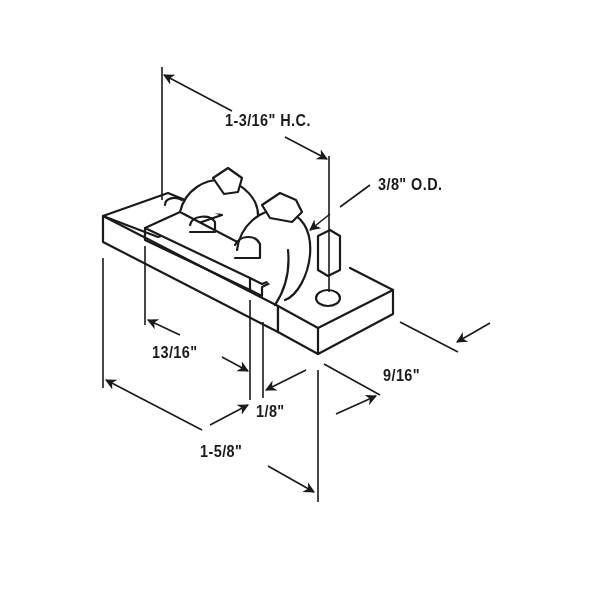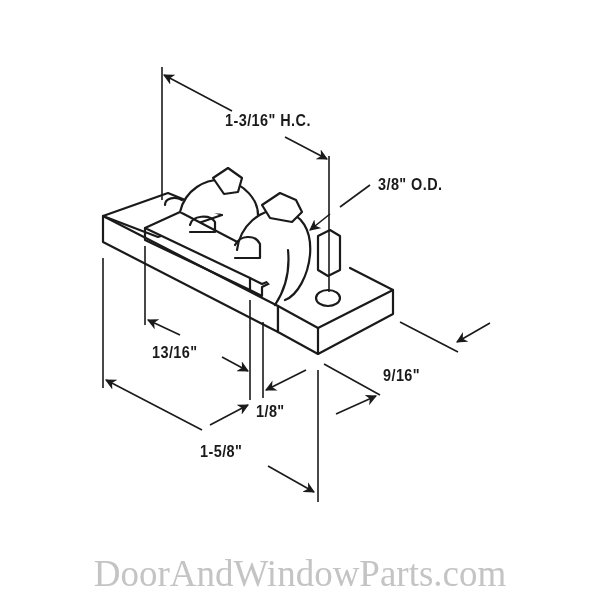--- a/index.html
+++ b/index.html
@@ -79,14 +79,13 @@
     </g>
   </svg>
 
   <div class="dim-label" style="left:225px; top:111px;">1-3/16" H.C.</div>
   <div class="dim-label" style="left:378px; top:175px;">3/8" O.D.</div>
   <div class="dim-label" style="left:152px; top:343px;">13/16"</div>
   <div class="dim-label" style="left:256px; top:402px;">1/8"</div>
   <div class="dim-label" style="left:383px; top:366px;">9/16"</div>
   <div class="dim-label" style="left:200px; top:442px;">1-5/8"</div>
 
-  <div class="watermark">DoorAndWindowParts.com</div>
 </div>
 
 </body></html>

